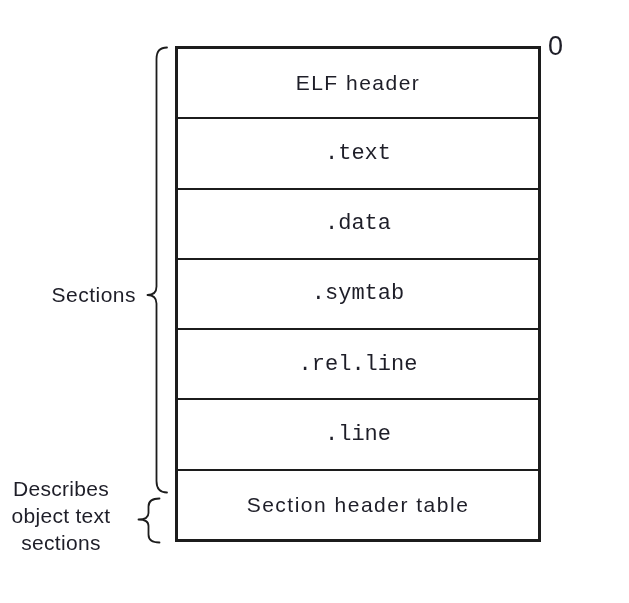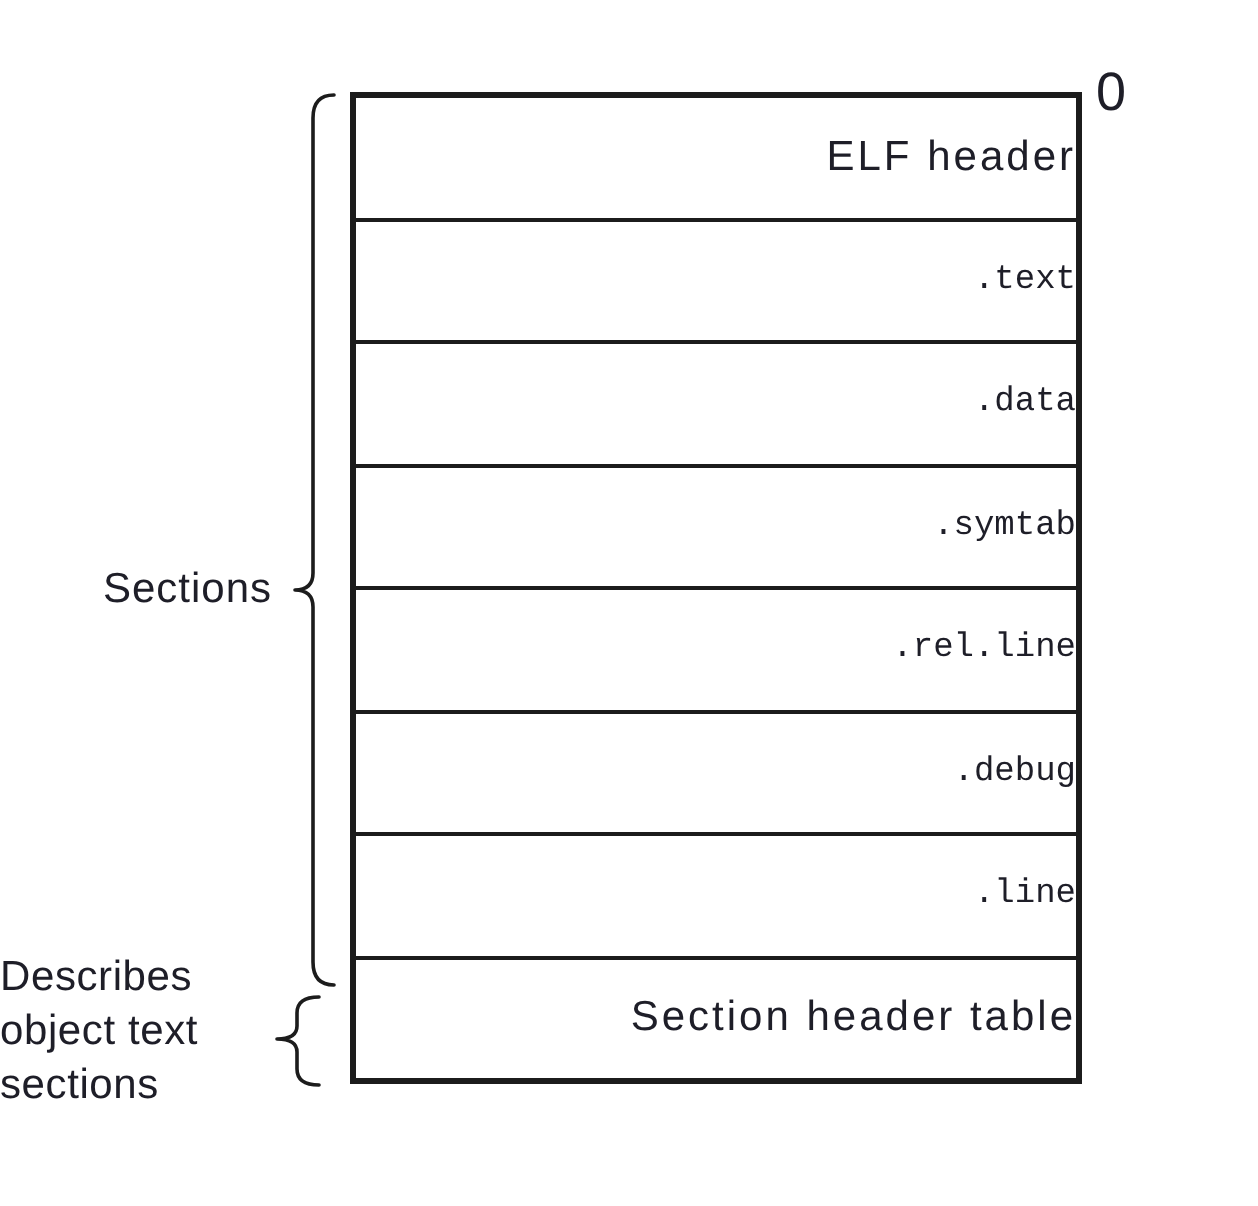--- a/index.html
+++ b/index.html
@@ -21,28 +21,28 @@
     box-sizing: border-box;
     border: 3px solid #1c1c1c;
     display: flex;
     flex-direction: column;
     background: #ffffff;
   }
   .elf-row {
     flex: 1 1 0;
     display: flex;
     align-items: center;
-    justify-content: flex-end;
+    justify-content: center;
     border-top: 2px solid #1c1c1c;
     overflow: hidden;
   }
   .elf-row:first-child { border-top: 0; }
   .lbl-mono {
     font-family: "Liberation Mono", monospace;
-    font-size: 17px;
+    font-size: 22px;
     white-space: pre;
   }
   .lbl-sans {
     font-size: 21px;
     letter-spacing: 1.5px;
     white-space: pre;
   }
   .offset-label {
     position: absolute;
     left: 548px;
@@ -59,21 +59,21 @@
     text-align: right;
     font-size: 21px;
     letter-spacing: 0.5px;
     line-height: 25px;
   }
   .describes-label {
     position: absolute;
     left: 0;
     top: 475px;
     width: 122px;
-    text-align: left;
+    text-align: center;
     font-size: 21px;
     line-height: 27px;
     letter-spacing: 0.3px;
   }
   .brace { position: absolute; }
   .brace path {
     fill: none;
     stroke: #1c1c1c;
     stroke-width: 1.8;
     stroke-linecap: round;
@@ -99,23 +99,20 @@
     <div class="elf-row">
       <span class="lbl-mono">.data</span>
     </div>
     <div class="elf-row">
       <span class="lbl-mono">.symtab</span>
     </div>
     <div class="elf-row">
       <span class="lbl-mono">.rel.line</span>
     </div>
     <div class="elf-row">
-      <span class="lbl-mono">.debug</span>
-    </div>
-    <div class="elf-row">
       <span class="lbl-mono">.line</span>
     </div>
     <div class="elf-row">
       <span class="lbl-sans">Section header table</span>
     </div>
   </div>
 
   <svg class="brace brace-big" width="22" height="448" viewBox="0 0 22 448">
     <path d="M 21 1.5 Q 10.5 1.5 10.5 13 L 10.5 240.5 Q 10.5 249 1.5 249 Q 10.5 249 10.5 257.5 L 10.5 435 Q 10.5 446.5 21 446.5"></path>
   </svg>

